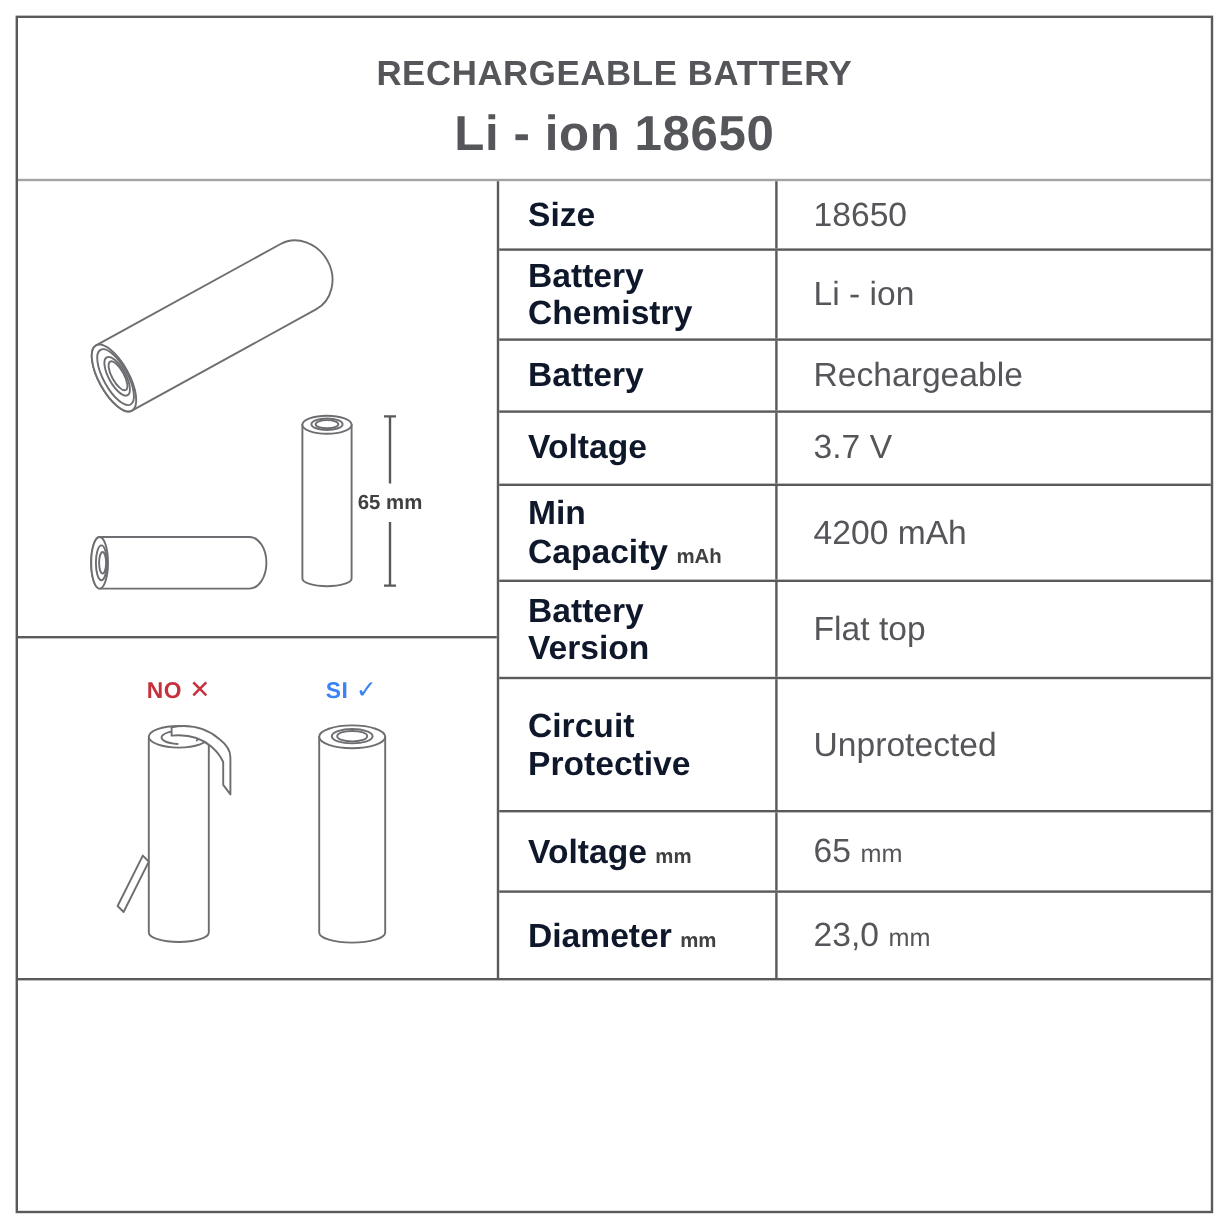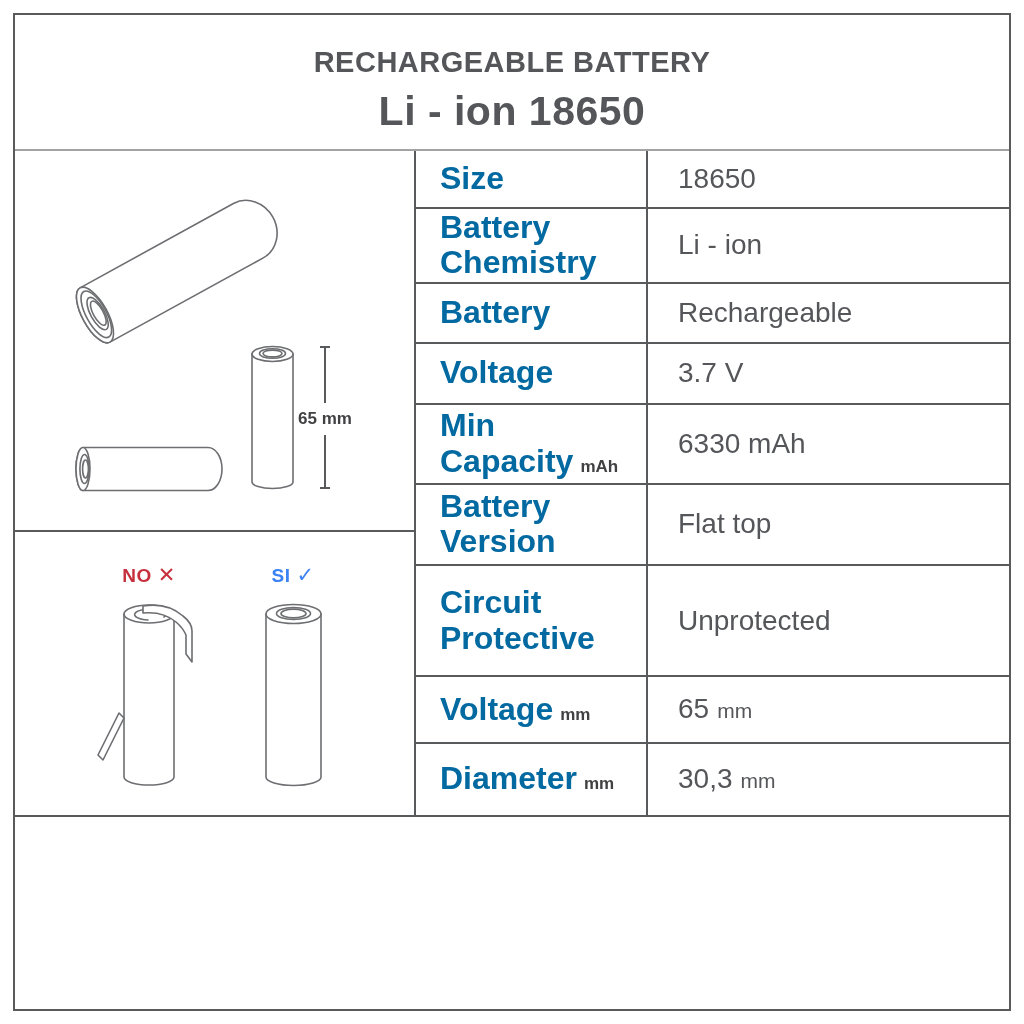--- a/index.html
+++ b/index.html
@@ -33,21 +33,21 @@
   .trow:nth-child(3){height:62px}
   .trow:nth-child(4){height:63px}
   .trow:nth-child(5){height:83px}
   .trow:nth-child(6){height:85px}
   .trow:nth-child(7){height:115px}
   .trow:nth-child(8){height:69px}
   .trow:nth-child(9){height:74px;border-bottom:none;border-radius:19px;}
   .cell-label{width:232px;box-sizing:border-box;border-right:2px solid #595a5c;
               display:flex;align-items:center;padding-left:24px;}
   .cell-value{flex:1;display:flex;align-items:center;padding-left:30px;}
-  .lbl{font-size:32px;font-weight:700;color:#0369a1;line-height:1.12;white-space:pre-line;}
+  .lbl{font-size:28px;font-weight:700;color:#0f172a;line-height:1.12;white-space:pre-line;}
   .lbl-unit{font-size:17px;font-weight:700;color:#414042;margin-left:7px;margin-top:21px;}
   .lbl-unit:empty{display:none;}
   .val{font-size:28px;font-weight:400;color:#55565a;}
   .val-unit{font-size:21px;font-weight:400;color:#55565a;margin-left:8px;}
   .val-unit:empty{display:none;}
   
   .sketch{fill:#ffffff;stroke:#6d6e71;stroke-width:1.6;stroke-linejoin:round;stroke-linecap:round;}
   .sketch-line{fill:none;stroke:#6d6e71;stroke-width:1.6;stroke-linecap:round;}
   .dim{stroke:#58595b;stroke-width:2;fill:none;}
   .dim-text{font-family:"Liberation Sans", sans-serif;font-size:17px;font-weight:700;fill:#414042;}
@@ -165,21 +165,21 @@
           <div class="cell-value">
               <div><span class="val">3.7 V</span></div>
             </div>
         </div>
 
         <div class="trow">
           <div class="cell-label">
               <div><span class="lbl">Min Capacity</span><span class="lbl-unit">mAh</span></div>
             </div>
           <div class="cell-value">
-              <div><span class="val">6330 mAh</span></div>
+              <div><span class="val">4200 mAh</span></div>
             </div>
         </div>
 
         <div class="trow">
           <div class="cell-label">
               <div><span class="lbl">Battery
 Version</span></div>
             </div>
           <div class="cell-value">
               <div><span class="val">Flat top</span></div>
@@ -203,21 +203,21 @@
           <div class="cell-value">
               <div><span class="val">65</span><span class="val-unit">mm</span></div>
             </div>
         </div>
 
         <div class="trow">
           <div class="cell-label">
               <div><span class="lbl">Diameter</span><span class="lbl-unit">mm</span></div>
             </div>
           <div class="cell-value">
-              <div><span class="val">30,3</span><span class="val-unit">mm</span></div>
+              <div><span class="val">23,0</span><span class="val-unit">mm</span></div>
             </div>
         </div>
 
       </div>
     </div>
 
     <div class="footer-space"></div>
 
   </div>
 </div>

